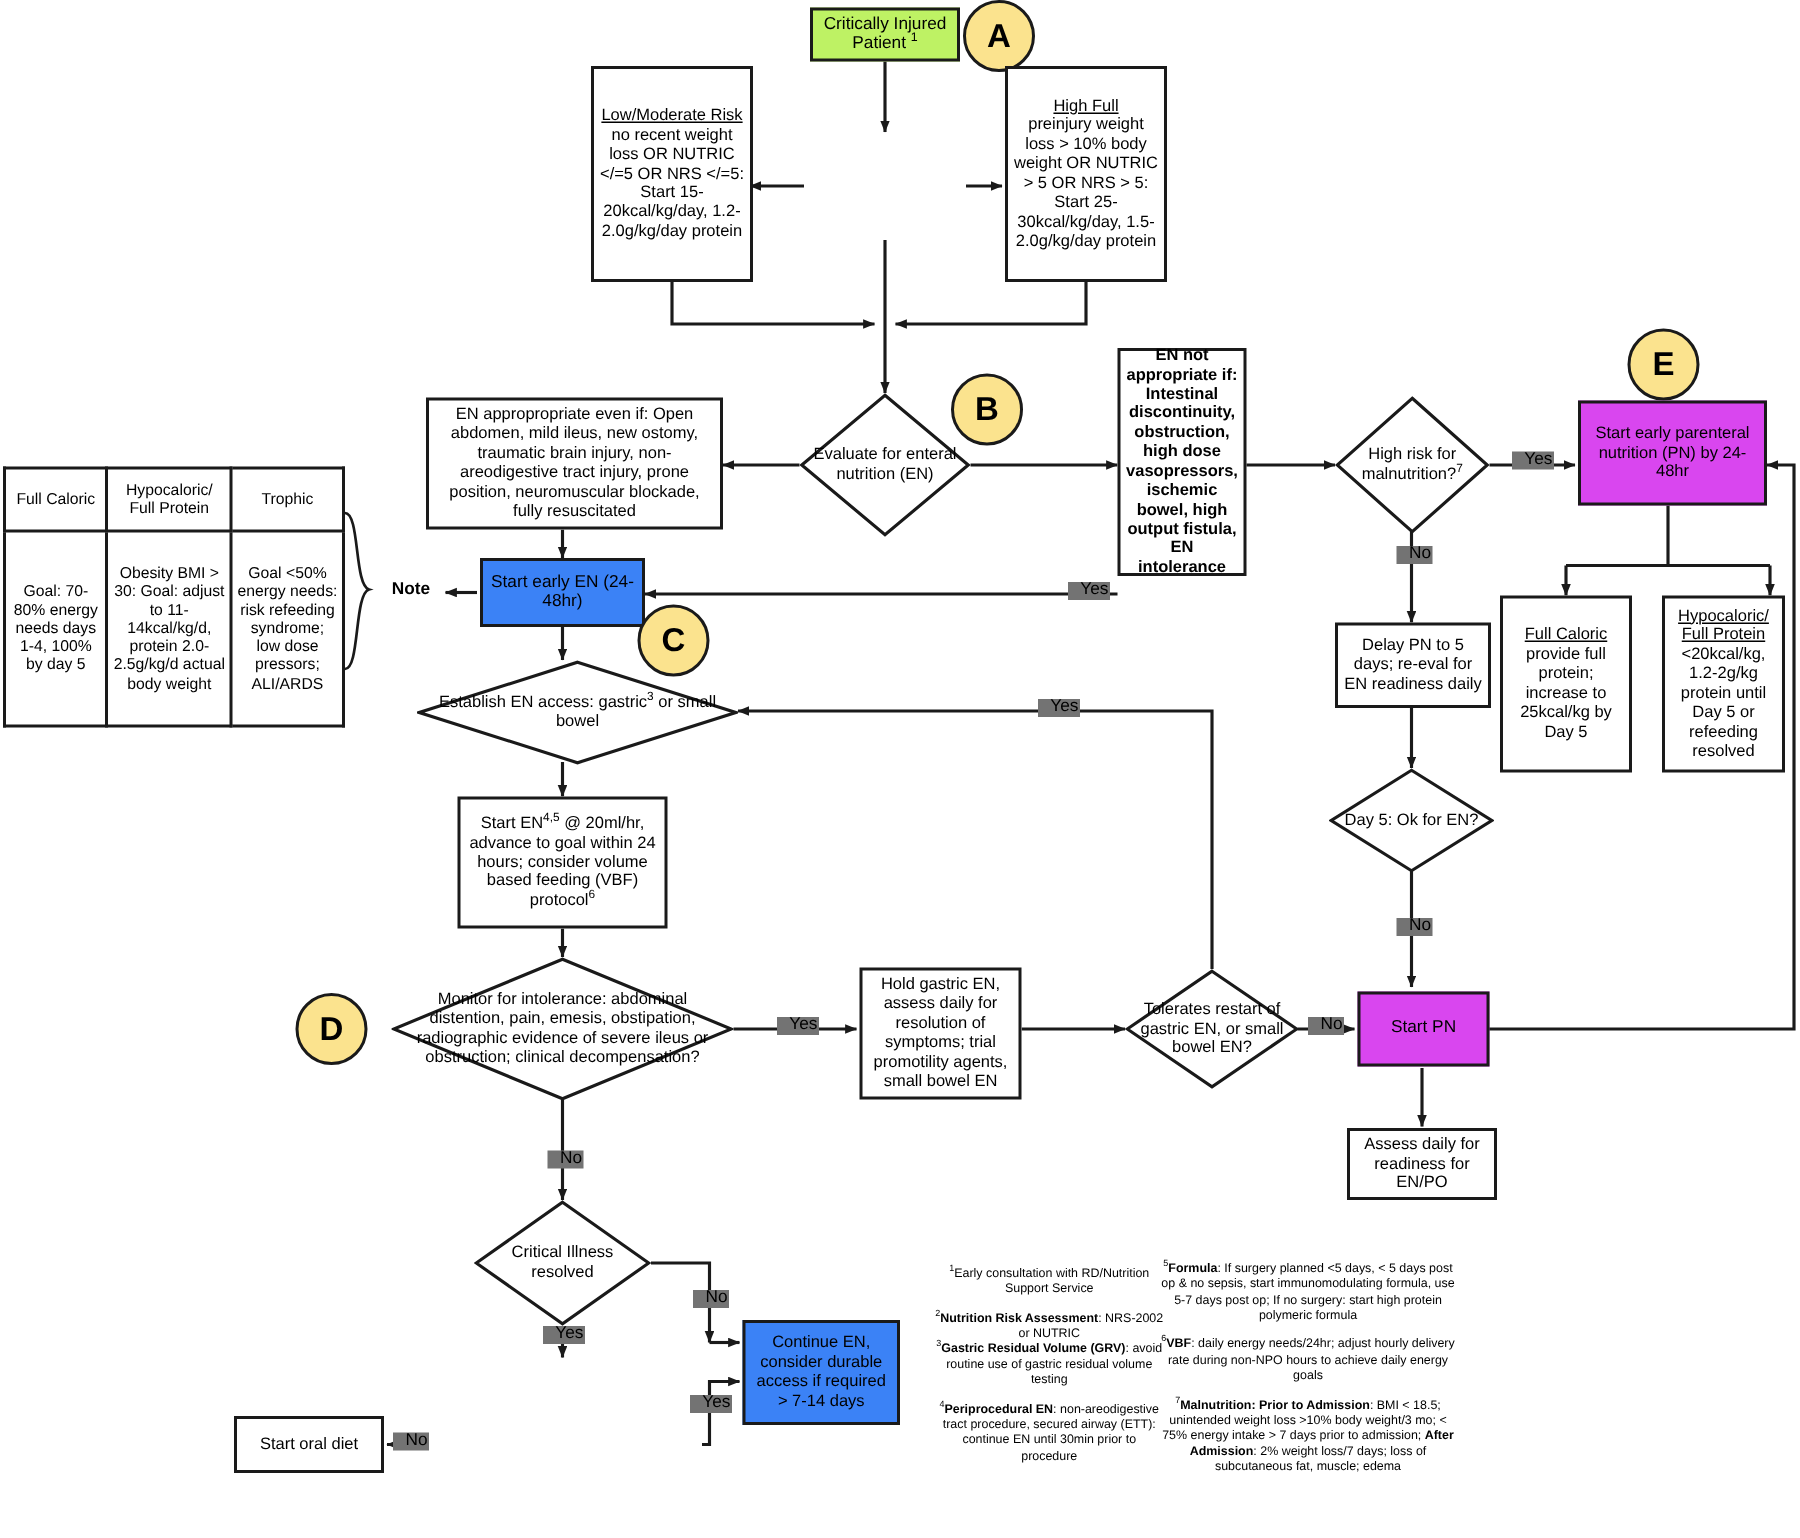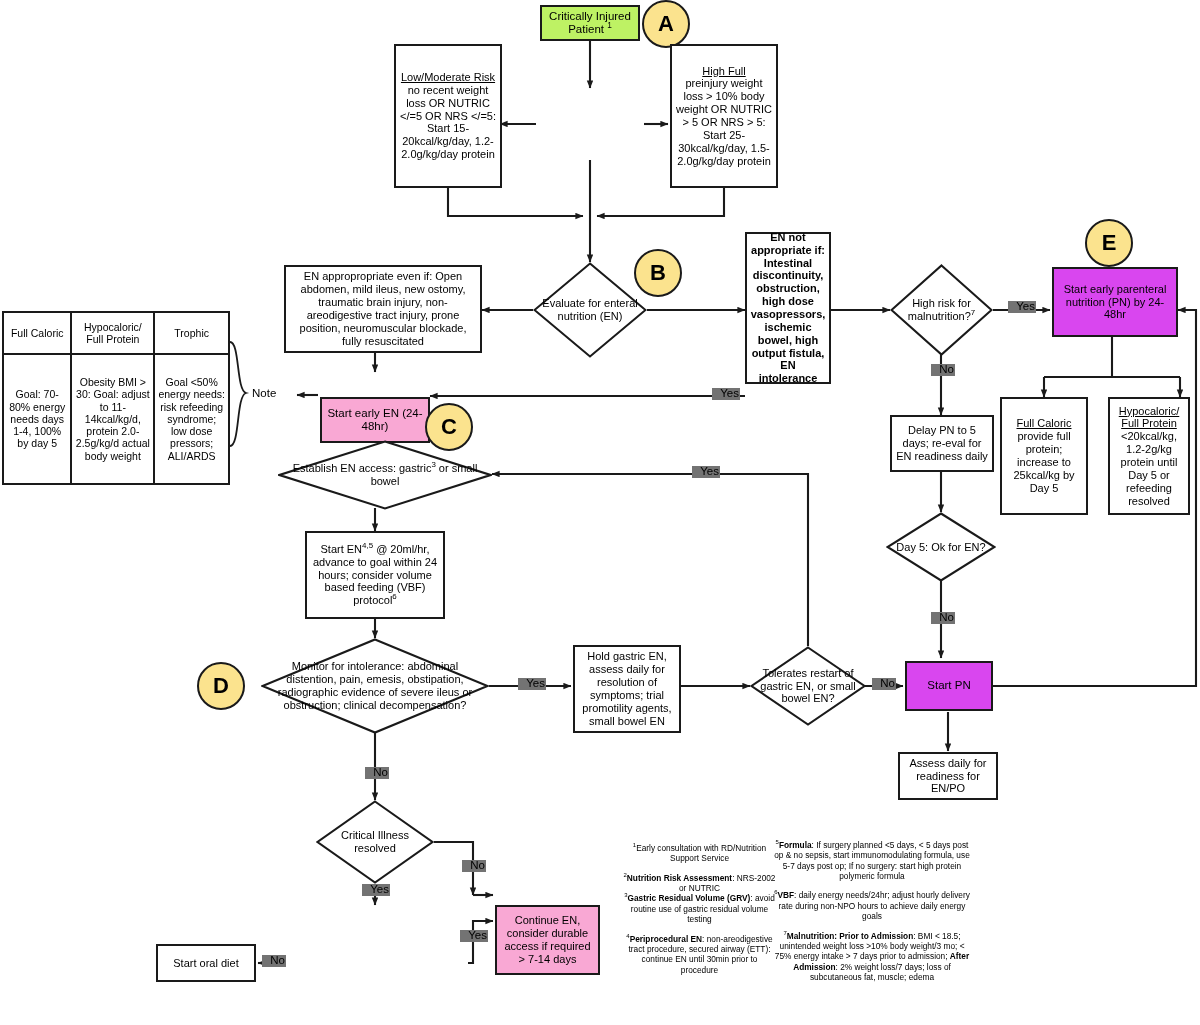--- a/index.html
+++ b/index.html
@@ -29,21 +29,21 @@
     justify-content:center;
     text-align:center;
     line-height:1.17;
   }
   .boxnode{
     border:2px solid #1a1a1a;
     background:#ffffff;
     padding:3px 4px;
   }
   .boxnode.pink{background:#bef264;}
-  .boxnode.green{background:#f9a8d4;margin-top:25px;}
+  .boxnode.green{background:#3b82f6;}
   .boxnode.blue{background:#d946ef;}
 
   .diamond{
     position:absolute;
     box-sizing:border-box;
   }
   .diamond > svg{position:absolute;left:0;top:0;}
   .diamond > .dtext{
     position:absolute;
     left:0;top:0;right:0;bottom:0;
@@ -57,22 +57,23 @@
     position:absolute;
     border:2px solid #1a1a1a;
     border-radius:50%;
     background:#fbe38e;
     display:flex;align-items:center;justify-content:center;
     font-weight:bold;
     box-sizing:border-box;
   }
   .plain{
     position:absolute;
-    text-align:left;
+    text-align:center;
     line-height:1.15;
+    font-weight:bold;
   }
   .edgelabel{
     position:absolute;
     background:#737373;
     font-size:11.5px;
     line-height:1;
     padding:0 1px;
     text-align:right;
     white-space:nowrap;
   }

